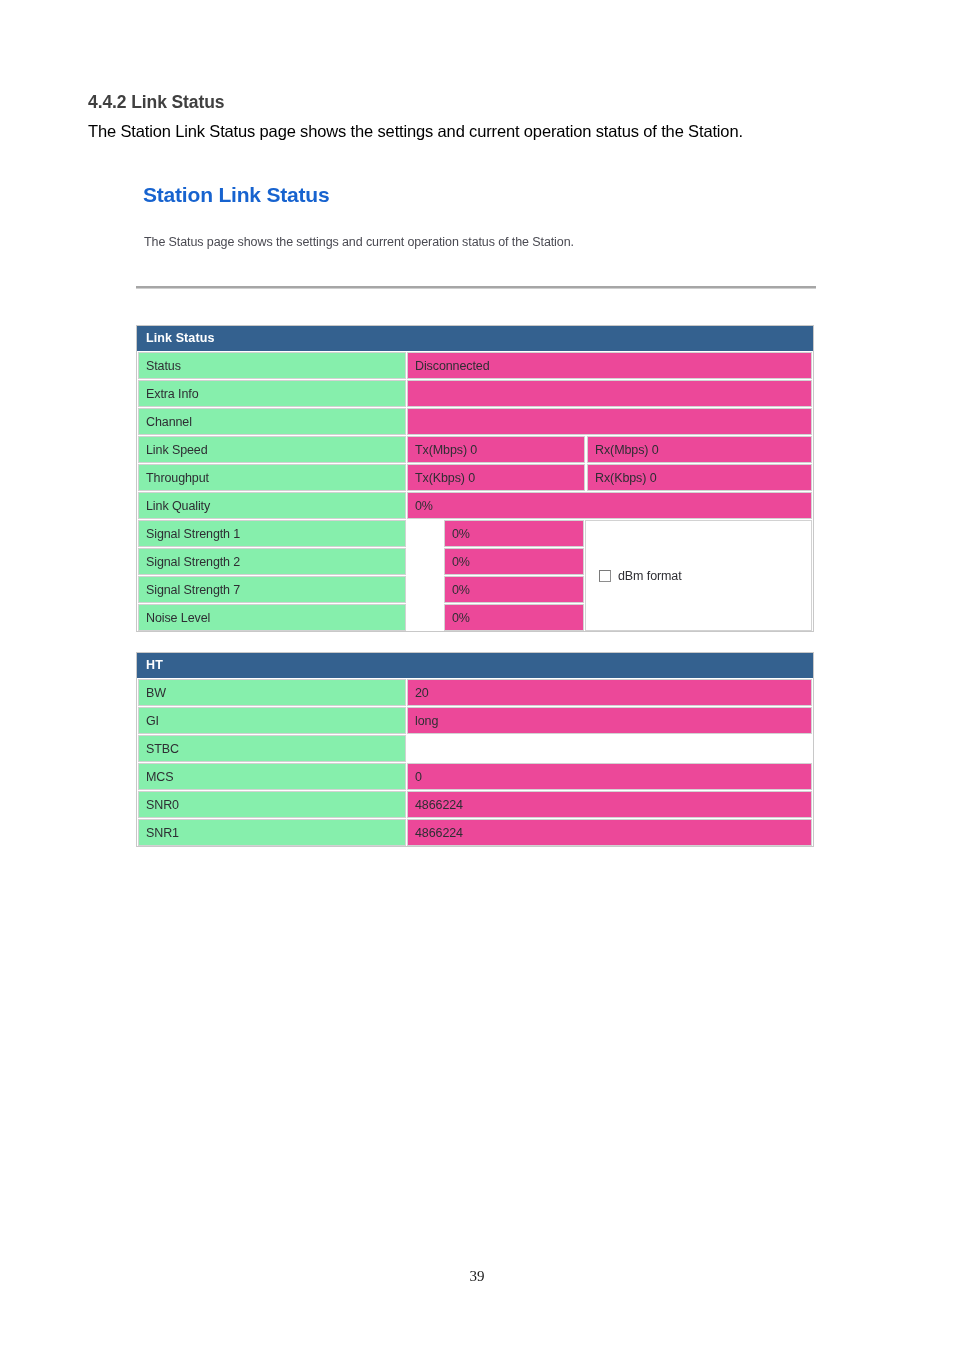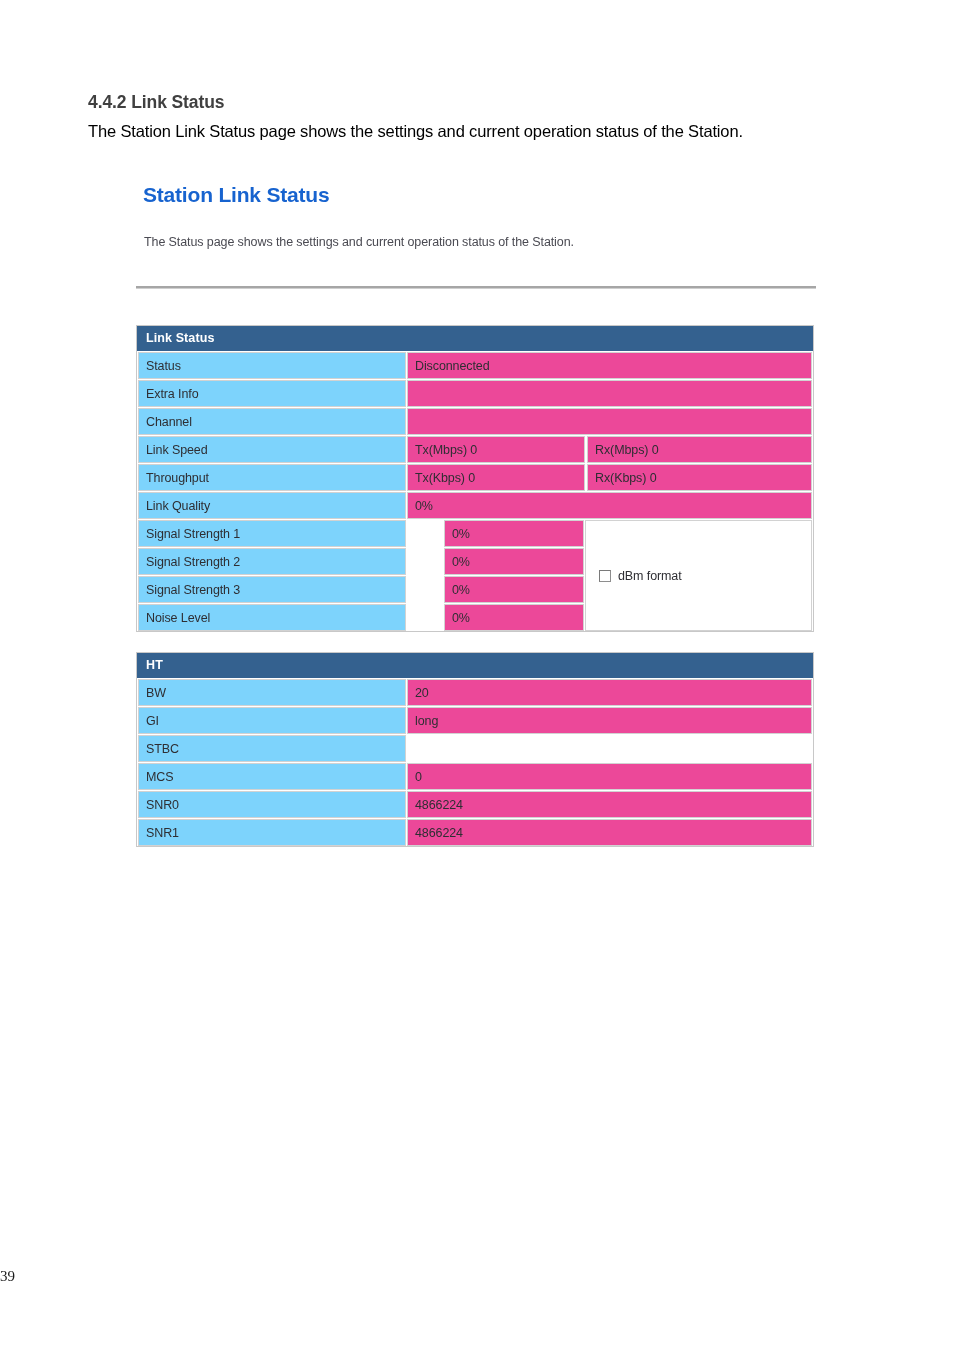--- a/index.html
+++ b/index.html
@@ -34,20 +34,21 @@
     font-size: 16.5px;
     color: #000;
     white-space: nowrap;
     letter-spacing: -0.15px;
   }
   .page-number {
     position: absolute;
     left: 0;
     right: 0;
     top: 1268px;
+    text-align: center;
     font-family: "Liberation Serif", serif;
     font-size: 15px;
     color: #1a1a1a;
   }
 
   
   .shot {
     position: absolute;
     left: 136px;
     top: 175px;
@@ -122,21 +123,21 @@
     color: #2e2e33;
     display: flex;
     align-items: center;
     padding-left: 7px;
     letter-spacing: -0.1px;
     margin: 1px 0 0 1px;
   }
   .cell.label {
     width: 268px;
     flex: 0 0 268px;
-    background: #7dd3fc;
+    background: #86efac;
   }
   .cell.value {
     flex: 1 1 auto;
     background: #ec4899;
     margin-right: 1px;
   }
   .cell.value.half {
     flex: 0 0 178px;
     width: 178px;
   }
@@ -245,21 +246,21 @@
               <div class="cell label">Signal Strength 1</div>
               <div class="cell value">0%</div>
             </div>
 
             <div class="trow">
               <div class="cell label">Signal Strength 2</div>
               <div class="cell value">0%</div>
             </div>
 
             <div class="trow">
-              <div class="cell label">Signal Strength 3</div>
+              <div class="cell label">Signal Strength 7</div>
               <div class="cell value">0%</div>
             </div>
 
             <div class="trow">
               <div class="cell label">Noise Level</div>
               <div class="cell value">0%</div>
             </div>
 
           </div>
 

